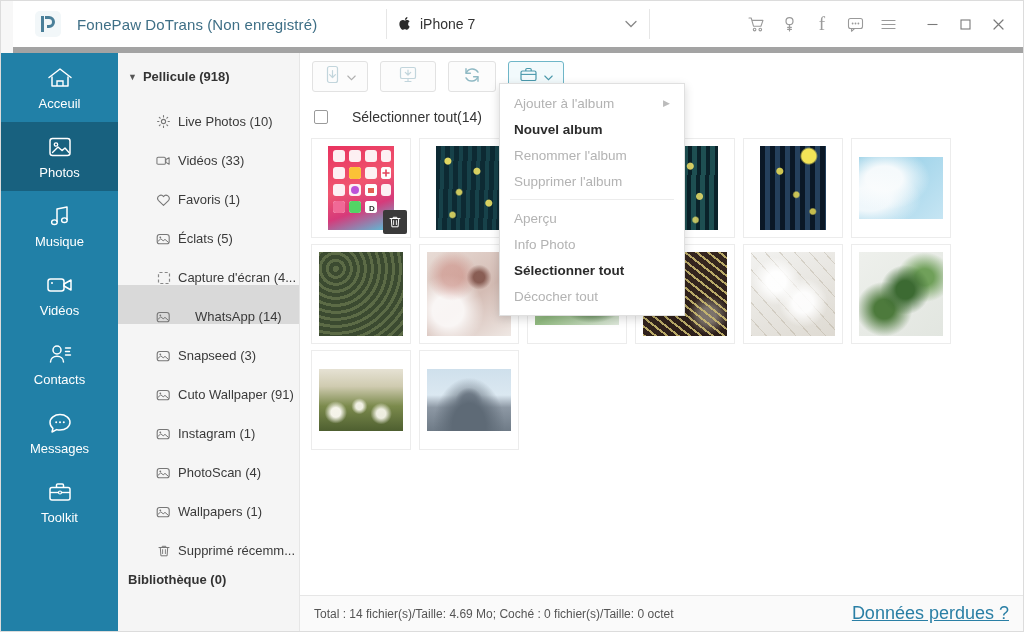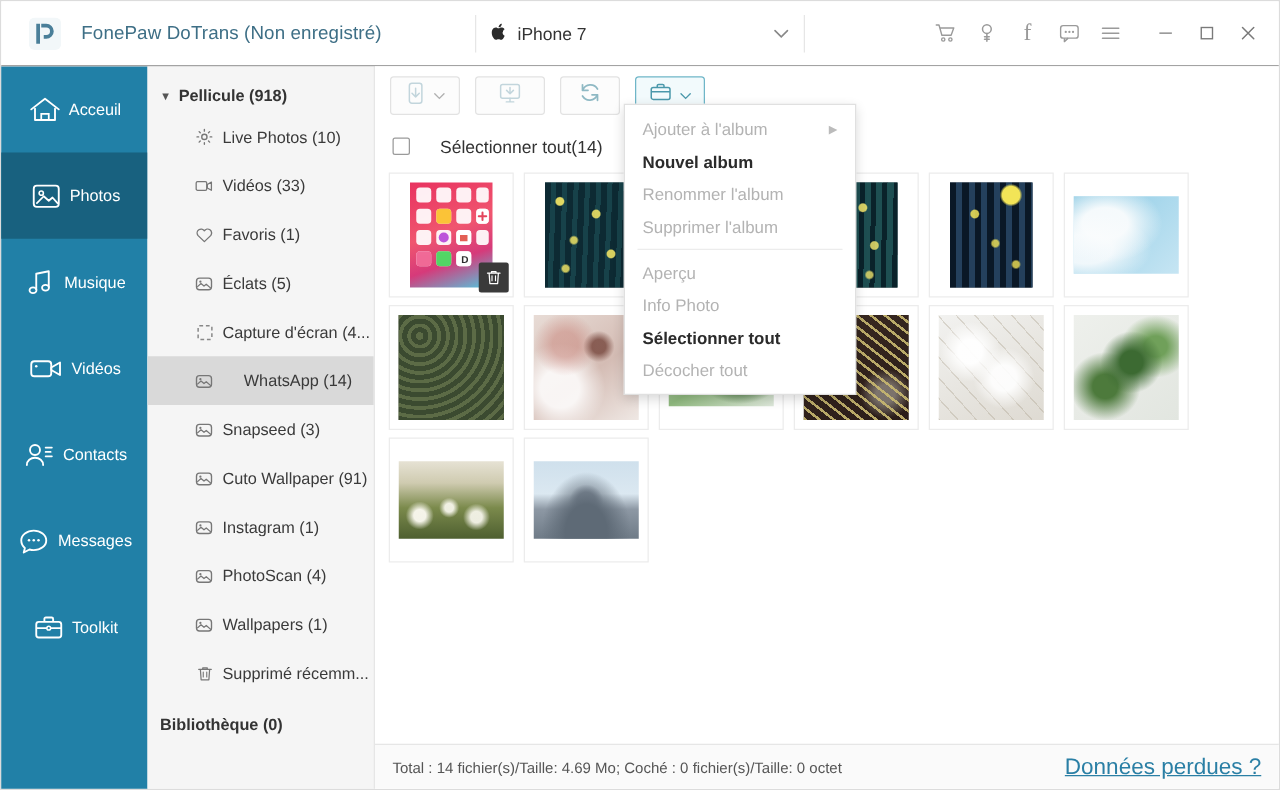--- a/index.html
+++ b/index.html
@@ -15,22 +15,23 @@
     background: #f7f7f7;
     border: 1px solid #dcdcdc;
     display: flex; flex-direction: column;
   }
 
   
   .titlebar {
     height: 52px; min-height: 52px;
     background: #ffffff;
     display: flex; align-items: center;
-    border-bottom: 1px solid #a3a3a3;
+    border-bottom: 6px solid #a3a3a3;
     position: relative;
+    margin-left: 12px;
   }
   .logo-wrap { width: 46px; display:flex; justify-content:center; align-items:center; margin-left:12px;}
   .logo {
     width: 26px; height: 26px;
     display:flex; align-items:center; justify-content:center;
   }
   .app-title {
     font-size: 15px; color: #3e6f86; letter-spacing: .1px;
     margin-left: 6px; white-space: nowrap;
   }
@@ -57,21 +58,21 @@
 
   
   .body { flex:1; display:flex; min-height:0; }
 
   
   .rail {
     width: 117px; min-width:117px; background:#2180a7;
     display:flex; flex-direction:column;
   }
   .rail-item {
-    height: 69px; display:flex; 
+    height: 69px; display:flex; flex-direction:column;
     align-items:center; justify-content:center; gap:5px;
     color:#eaf4f8; cursor:pointer;
   }
   .rail-item.active { background:#18617f; }
   .rail-label { font-size: 13px; color:#ffffff; }
   .rail-icon { height:26px; display:flex; align-items:center; justify-content:center;}
 
   
   .tree {
     width: 182px; min-width:182px; background:#f5f5f5;
@@ -80,21 +81,21 @@
     padding-top: 10px;
     overflow:hidden;
   }
   .tree-root {
     display:flex; align-items:center; gap:6px;
     padding: 6px 0 6px 10px;
     font-size: 13px; font-weight: bold; color:#333; cursor:pointer;
   }
   .caret { font-size:9px; color:#555; }
   .tree-child {
-    display:flex; align-items:center; gap:7px;
+    display:flex; align-items:flex-end; gap:7px;
     height: 39px; padding-left: 38px;
     font-size: 13px; color:#3a3a3a; cursor:pointer;
   }
   .tree-child.selected { background:#d9d9d9;gap:24px; }
   .tree-child .tc-icon { width:15px; height:15px; display:flex; align-items:center; justify-content:center; color:#6f6f6f; flex: 0 0 15px;}
   .tree-child .tc-label { white-space:nowrap; overflow:hidden; text-overflow:ellipsis; }
   .tree-lib {
     padding: 14px 0 6px 10px;
     font-size: 13px; font-weight: bold; color:#333; cursor:pointer;
   }

